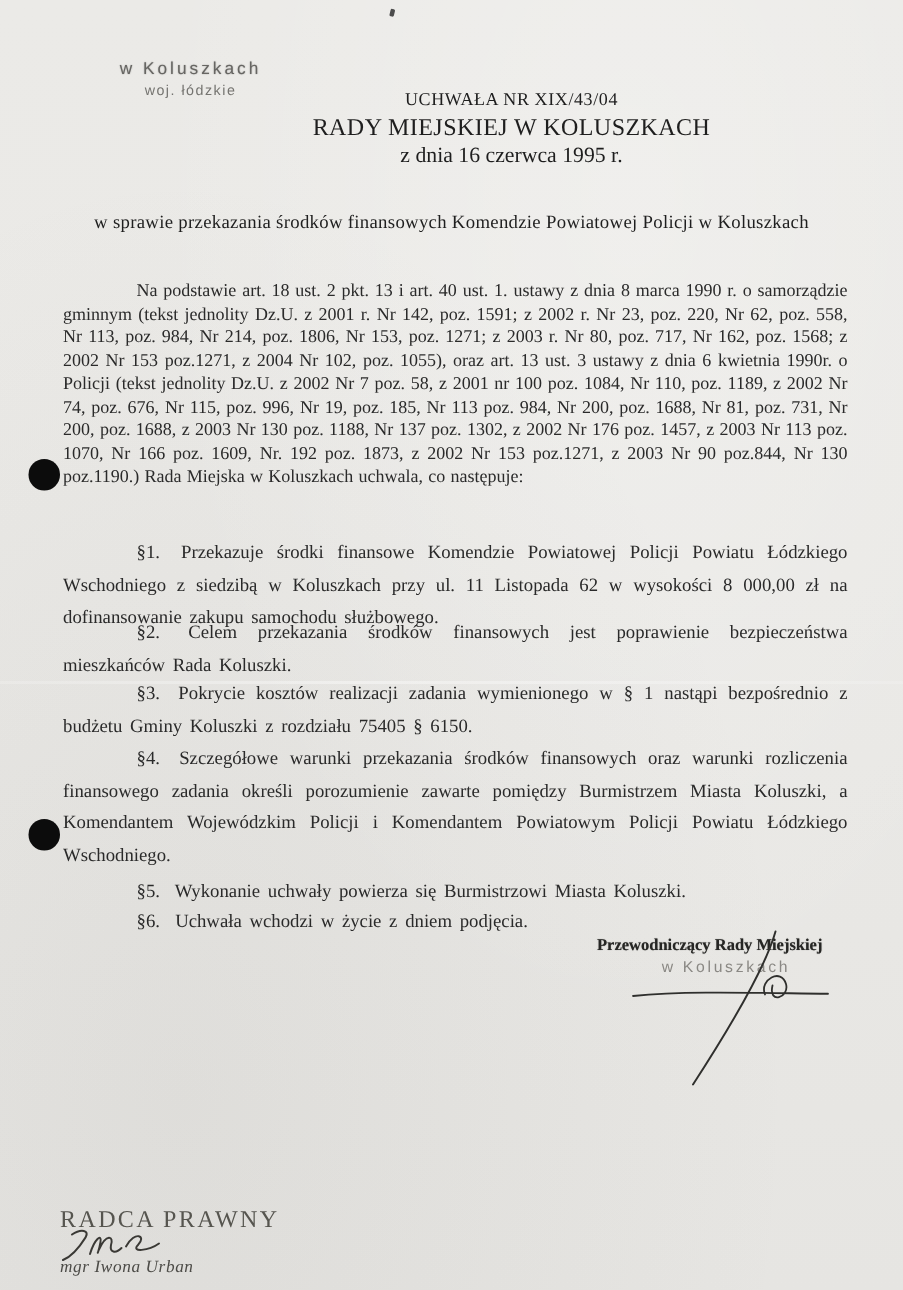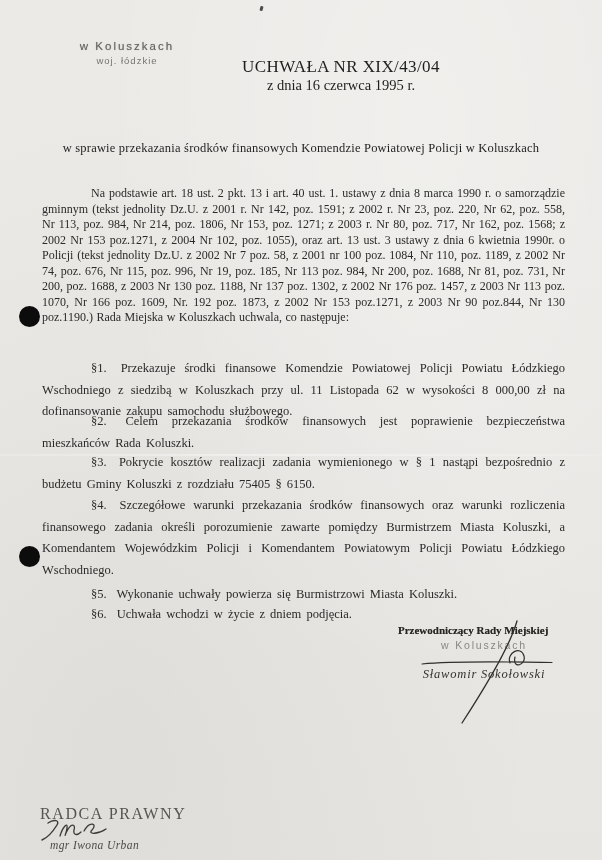--- a/index.html
+++ b/index.html
@@ -21,21 +21,21 @@
     position:absolute;left:48px;top:38px;width:158px;
     text-align:center;color:#4b4a48;
     font-family:"Liberation Sans", sans-serif;
     opacity:.92;
   }
   .stamp .s1{font-size:15px;font-weight:bold;letter-spacing:2.5px;line-height:16px;text-shadow:0 0 1px rgba(75,74,72,.75);}
   .stamp .s2{font-size:11.5px;letter-spacing:2px;line-height:13px;margin-top:2px;color:#5c5b58;text-shadow:0 0 1px rgba(92,91,88,.6);}
   .stamp .s3{font-size:9.5px;letter-spacing:1px;line-height:11px;margin-top:2px;color:#6b6a66;}
   
   .title-block{position:absolute;left:141px;top:57px;width:400px;text-align:center;color:#1e1e1e;}
-  .title-block .t1{font-size:17px;line-height:19px;letter-spacing:.4px;}
+  .title-block .t1{font-size:12px;line-height:19px;letter-spacing:.4px;}
   .title-block .t2{font-size:16px;line-height:19px;letter-spacing:.3px;}
   .title-block .t3{font-size:14.5px;line-height:19px;}
   .subject{
     position:absolute;left:40px;top:141px;width:522px;
     text-align:center;font-weight:normal;font-size:12.5px;letter-spacing:.2px;color:#1f1f1f;
   }
   
   .preamble{
     position:absolute;left:42px;top:186px;width:523px;margin:0;
     font-size:12px;line-height:15.5px;text-align:justify;text-indent:49px;
@@ -49,21 +49,21 @@
   .sec .m{padding-right:5px;}
   
   .sig-right{position:absolute;left:398px;top:624px;width:172px;height:110px;}
   .sig-right .pr1{position:absolute;top:0;left:0;width:100%;font-size:11px;font-weight:bold;white-space:nowrap;color:#262624;text-shadow:0 0 .6px rgba(38,38,36,.6);}
   .sig-right .pr2{position:absolute;top:15px;left:0;width:100%;text-align:center;font-family:"Liberation Sans",sans-serif;font-size:10.5px;letter-spacing:1.8px;color:#8a8884;}
   .sig-right .pr-name{position:absolute;top:43px;left:0;width:100%;text-align:center;font-style:italic;font-size:12.5px;letter-spacing:.8px;color:#32312f;}
   .sig-right svg{position:absolute;left:0;top:0;overflow:visible;}
   
   .sig-left{position:absolute;left:38px;top:805px;width:140px;height:52px;}
   .sig-left .rl-role{position:absolute;top:0;left:2px;font-size:16px;letter-spacing:1.6px;color:#56554f;white-space:nowrap;}
-  .sig-left .rl-name{position:absolute;top:34px;left:12px;font-style:italic;font-size:11.5px;letter-spacing:.4px;color:#4c4b47;white-space:nowrap;}
+  .sig-left .rl-name{position:absolute;top:34px;left:2px;font-style:italic;font-size:11.5px;letter-spacing:.4px;color:#4c4b47;white-space:nowrap;}
   .sig-left svg{position:absolute;left:0;top:12px;overflow:visible;}
   
   .hole{position:absolute;left:19px;width:21px;height:21px;border-radius:50%;background:#0c0c0c;}
   .hole.h1{top:306px;}
   .hole.h2{top:546px;}
   .speck{position:absolute;left:260px;top:6px;width:3px;height:5px;background:#4c4c4c;border-radius:1px;transform:rotate(14deg);}
   .crease{position:absolute;left:0;top:454px;width:602px;height:2px;background:linear-gradient(90deg,rgba(255,255,255,.18),rgba(255,255,255,.4) 40%,rgba(255,255,255,.15));}
 </style>
 </head>
 <body>
@@ -72,20 +72,21 @@
 
   <div class="speck"></div>
 
   <div class="stamp">
     <div class="s2">w Koluszkach</div>
     <div class="s3">woj. łódzkie</div>
   </div>
 
   <div class="title-block">
     <div class="t1">UCHWAŁA NR  XIX/43/04</div>
+    <div class="t2">RADY MIEJSKIEJ W KOLUSZKACH</div>
     <div class="t3">z dnia 16 czerwca 1995 r.</div>
   </div>
 
   <div class="subject">w sprawie przekazania środków finansowych Komendzie Powiatowej Policji w Koluszkach</div>
 
   <p class="preamble">Na podstawie art. 18 ust. 2 pkt. 13 i art. 40 ust. 1. ustawy z dnia 8 marca 1990 r. o samorządzie gminnym (tekst jednolity Dz.U. z 2001 r. Nr 142, poz. 1591; z 2002 r. Nr 23, poz. 220, Nr 62, poz. 558, Nr 113, poz. 984, Nr 214, poz. 1806, Nr 153, poz. 1271; z 2003 r. Nr 80, poz. 717, Nr 162, poz. 1568; z 2002 Nr 153 poz.1271, z 2004 Nr 102, poz. 1055), oraz art. 13 ust. 3 ustawy z dnia 6 kwietnia 1990r. o Policji (tekst jednolity Dz.U. z 2002 Nr 7 poz. 58, z 2001 nr 100 poz. 1084, Nr 110, poz. 1189, z 2002 Nr 74, poz. 676, Nr 115, poz. 996, Nr 19, poz. 185, Nr 113 poz. 984, Nr 200, poz. 1688, Nr 81, poz. 731, Nr 200, poz. 1688, z 2003 Nr 130 poz. 1188, Nr 137 poz. 1302, z 2002 Nr 176 poz. 1457, z 2003 Nr 113 poz. 1070, Nr 166 poz. 1609, Nr. 192 poz. 1873, z 2002 Nr 153 poz.1271, z 2003 Nr 90 poz.844, Nr 130 poz.1190.) Rada Miejska w Koluszkach uchwala, co następuje:</p>
 
   <p class="sec" style="top:358px"><span class="m">§1.</span> <span>Przekazuje środki finansowe Komendzie Powiatowej Policji Powiatu Łódzkiego Wschodniego z siedzibą w Koluszkach przy ul. 11 Listopada 62 w wysokości 8 000,00 zł na dofinansowanie zakupu samochodu służbowego.</span></p>
 
   <p class="sec" style="top:411px"><span class="m">§2.</span> <span>Celem przekazania środków finansowych jest poprawienie bezpieczeństwa mieszkańców Rada Koluszki.</span></p>
@@ -99,21 +100,20 @@
   <p class="sec" style="top:604px"><span class="m">§6.</span> <span>Uchwała wchodzi w życie z dniem podjęcia.</span></p>
 
   <div class="sig-right">
     <div class="pr1">Przewodniczący Rady Miejskiej</div>
     <div class="pr2">w Koluszkach</div>
     <svg width="172" height="110" viewBox="0 0 172 110">
       <path d="M24,40 C60,36.5 105,38 154,38.5" fill="none" stroke="#2f2f2d" stroke-width="1.2" stroke-linecap="round"></path>
       <path d="M119,-3 C112,22 88,62 64,99" fill="none" stroke="#2f2f2d" stroke-width="1.3" stroke-linecap="round"></path>
       <path d="M112,39 c-4,-10 11,-18 14,-7 c2.5,9 -12,14 -9,1" fill="none" stroke="#2f2f2d" stroke-width="1.2" stroke-linecap="round"></path>
     </svg>
-    <div class="pr-name">Sławomir Sokołowski</div>
   </div>
 
   <div class="sig-left">
     <div class="rl-role">RADCA PRAWNY</div>
     <svg width="80" height="28" viewBox="0 0 80 28">
       <path d="M10,6 C16,2 22,3 19,8 C14,16 9,21 4,23" fill="none" stroke="#3a3935" stroke-width="1.4" stroke-linecap="round"></path>
       <path d="M22,19 C25,9 30,5 29,11 C28,17 26,21 28,16 C33,5 38,7 36,13 C35,18 39,19 43,15" fill="none" stroke="#3a3935" stroke-width="1.3" stroke-linecap="round"></path>
       <path d="M46,14 c6,-11 14,-7 8,-1 c-5,5 7,4 14,-1" fill="none" stroke="#3a3935" stroke-width="1.3" stroke-linecap="round"></path>
     </svg>
     <div class="rl-name">mgr Iwona Urban</div>

